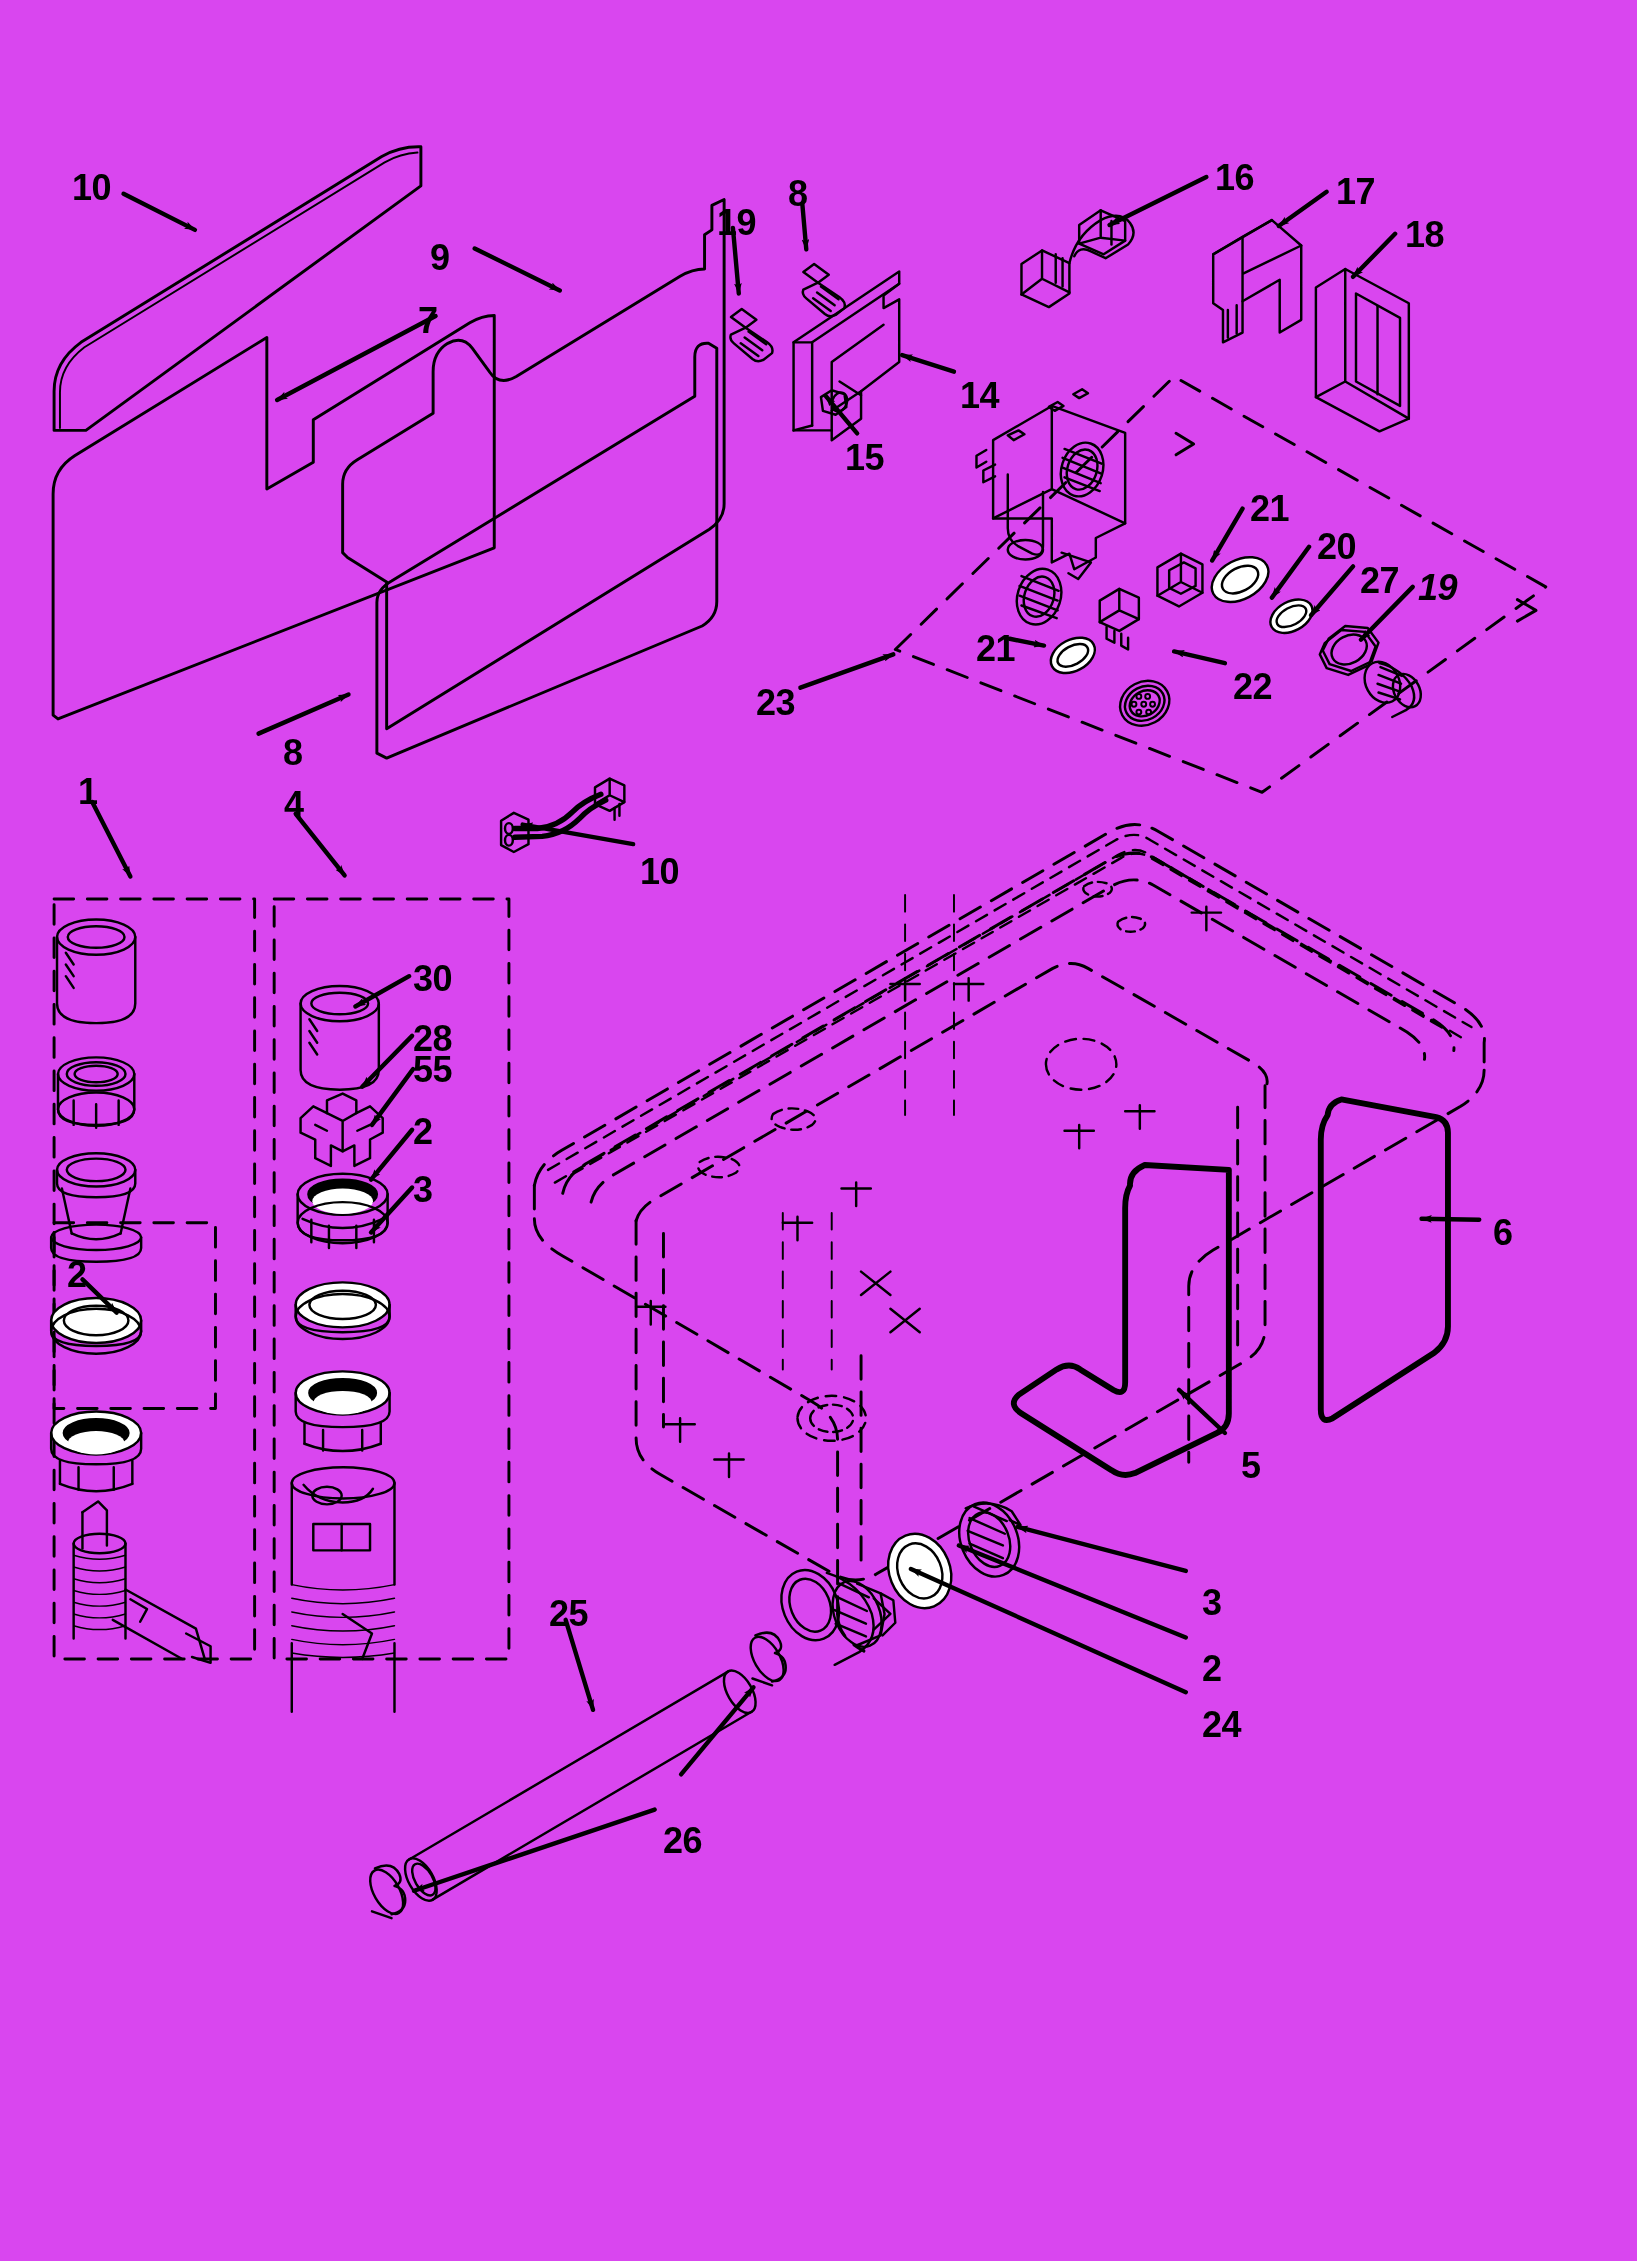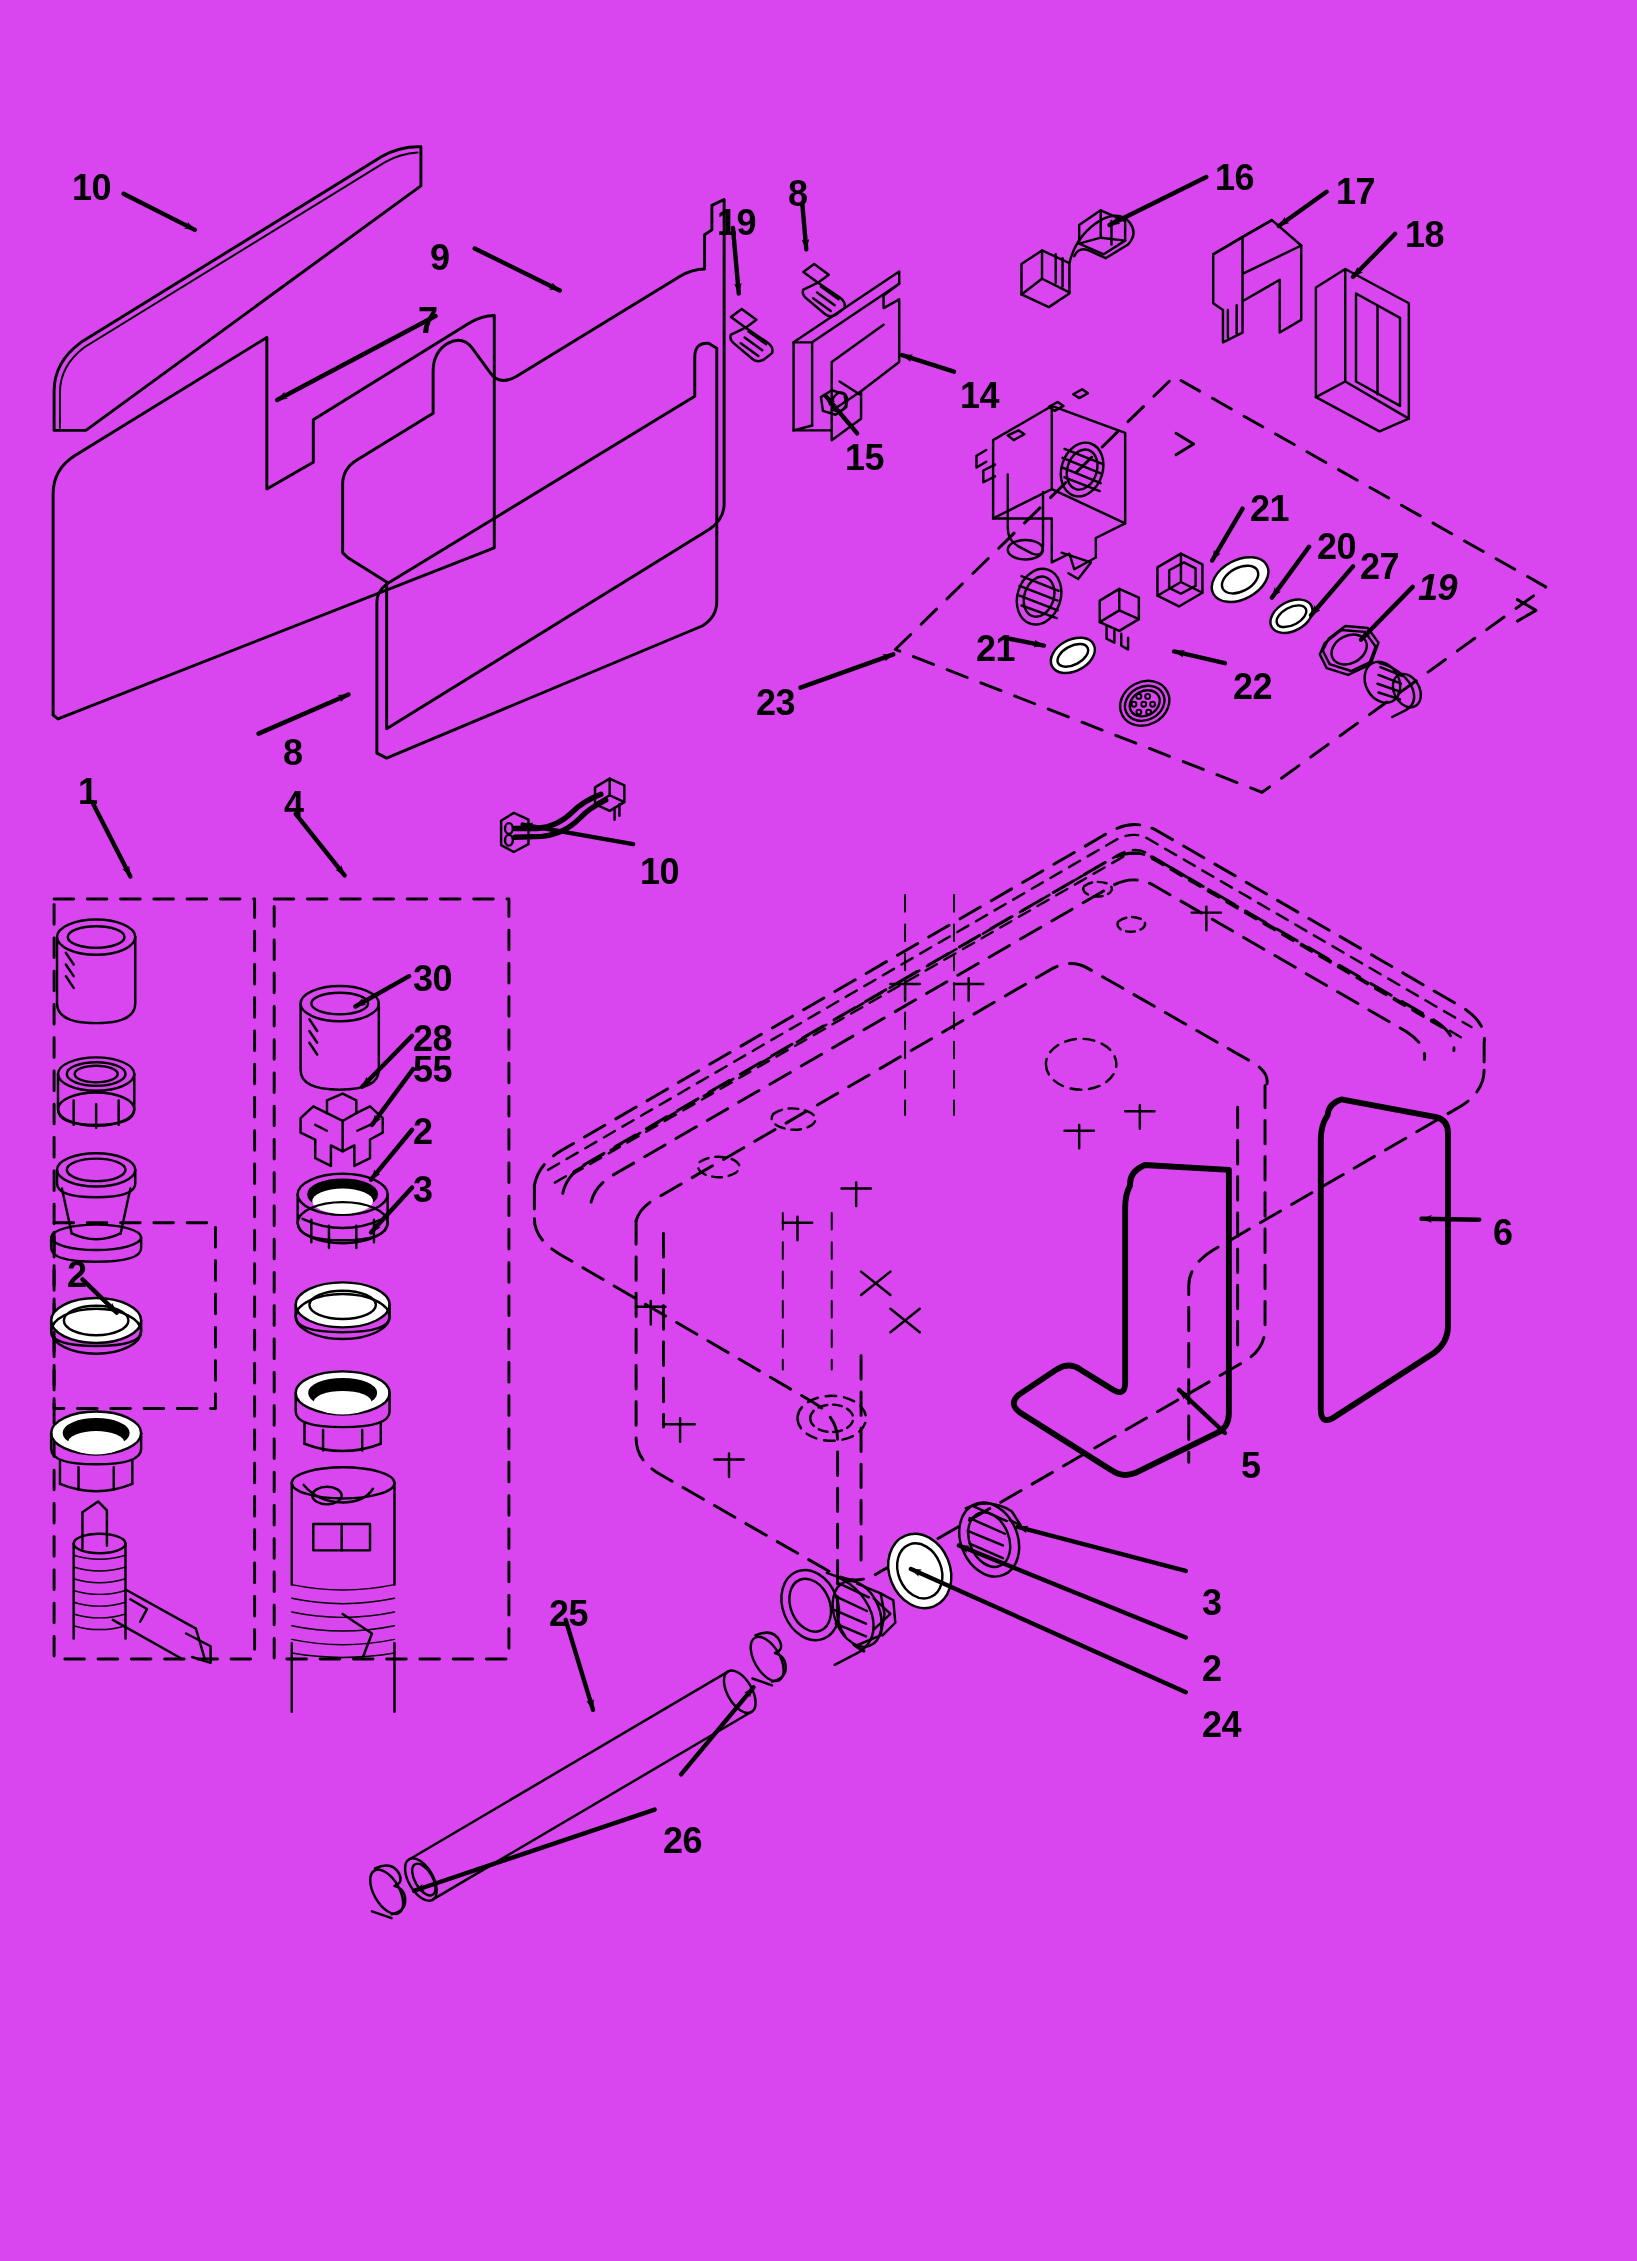--- a/index.html
+++ b/index.html
@@ -491,21 +491,21 @@
       <div class="lbl" style="left: 717px; top: 205px;">19</div>
       <div class="lbl" style="left: 788px; top: 176px;">8</div>
       <div class="lbl" style="left: 960px; top: 378px;">14</div>
       <div class="lbl" style="left: 845px; top: 440px;">15</div>
       <div class="lbl" style="left: 1215px; top: 160px;">16</div>
       <div class="lbl" style="left: 1336px; top: 174px;">17</div>
       <div class="lbl" style="left: 1405px; top: 217px;">18</div>
       <div class="lbl" style="left: 1418px; top: 570px; font-style: italic;">19</div>
       <div class="lbl" style="left: 1317px; top: 529px;">20</div>
       <div class="lbl" style="left: 1250px; top: 491px;">21</div>
-      <div class="lbl" style="left: 1360px; top: 549px; text-align: center;">27</div>
+      <div class="lbl" style="left: 1360px; top: 563px; text-align: center;">27</div>
       <div class="lbl" style="left: 976px; top: 631px;">21</div>
       <div class="lbl" style="left: 1233px; top: 669px;">22</div>
       <div class="lbl" style="left: 756px; top: 685px;">23</div>
       <div class="lbl" style="left: 640px; top: 854px;">10</div>
       <div class="lbl" style="left: 78px; top: 774px;">1</div>
       <div class="lbl" style="left: 284px; top: 787px;">4</div>
       <div class="lbl" style="left: 413px; top: 961px;">30</div>
       <div class="lbl" style="left: 413px; top: 1021px;">28</div>
       <div class="lbl" style="left: 413px; top: 1052px;">55</div>
       <div class="lbl" style="left: 413px; top: 1114px;">2</div>

